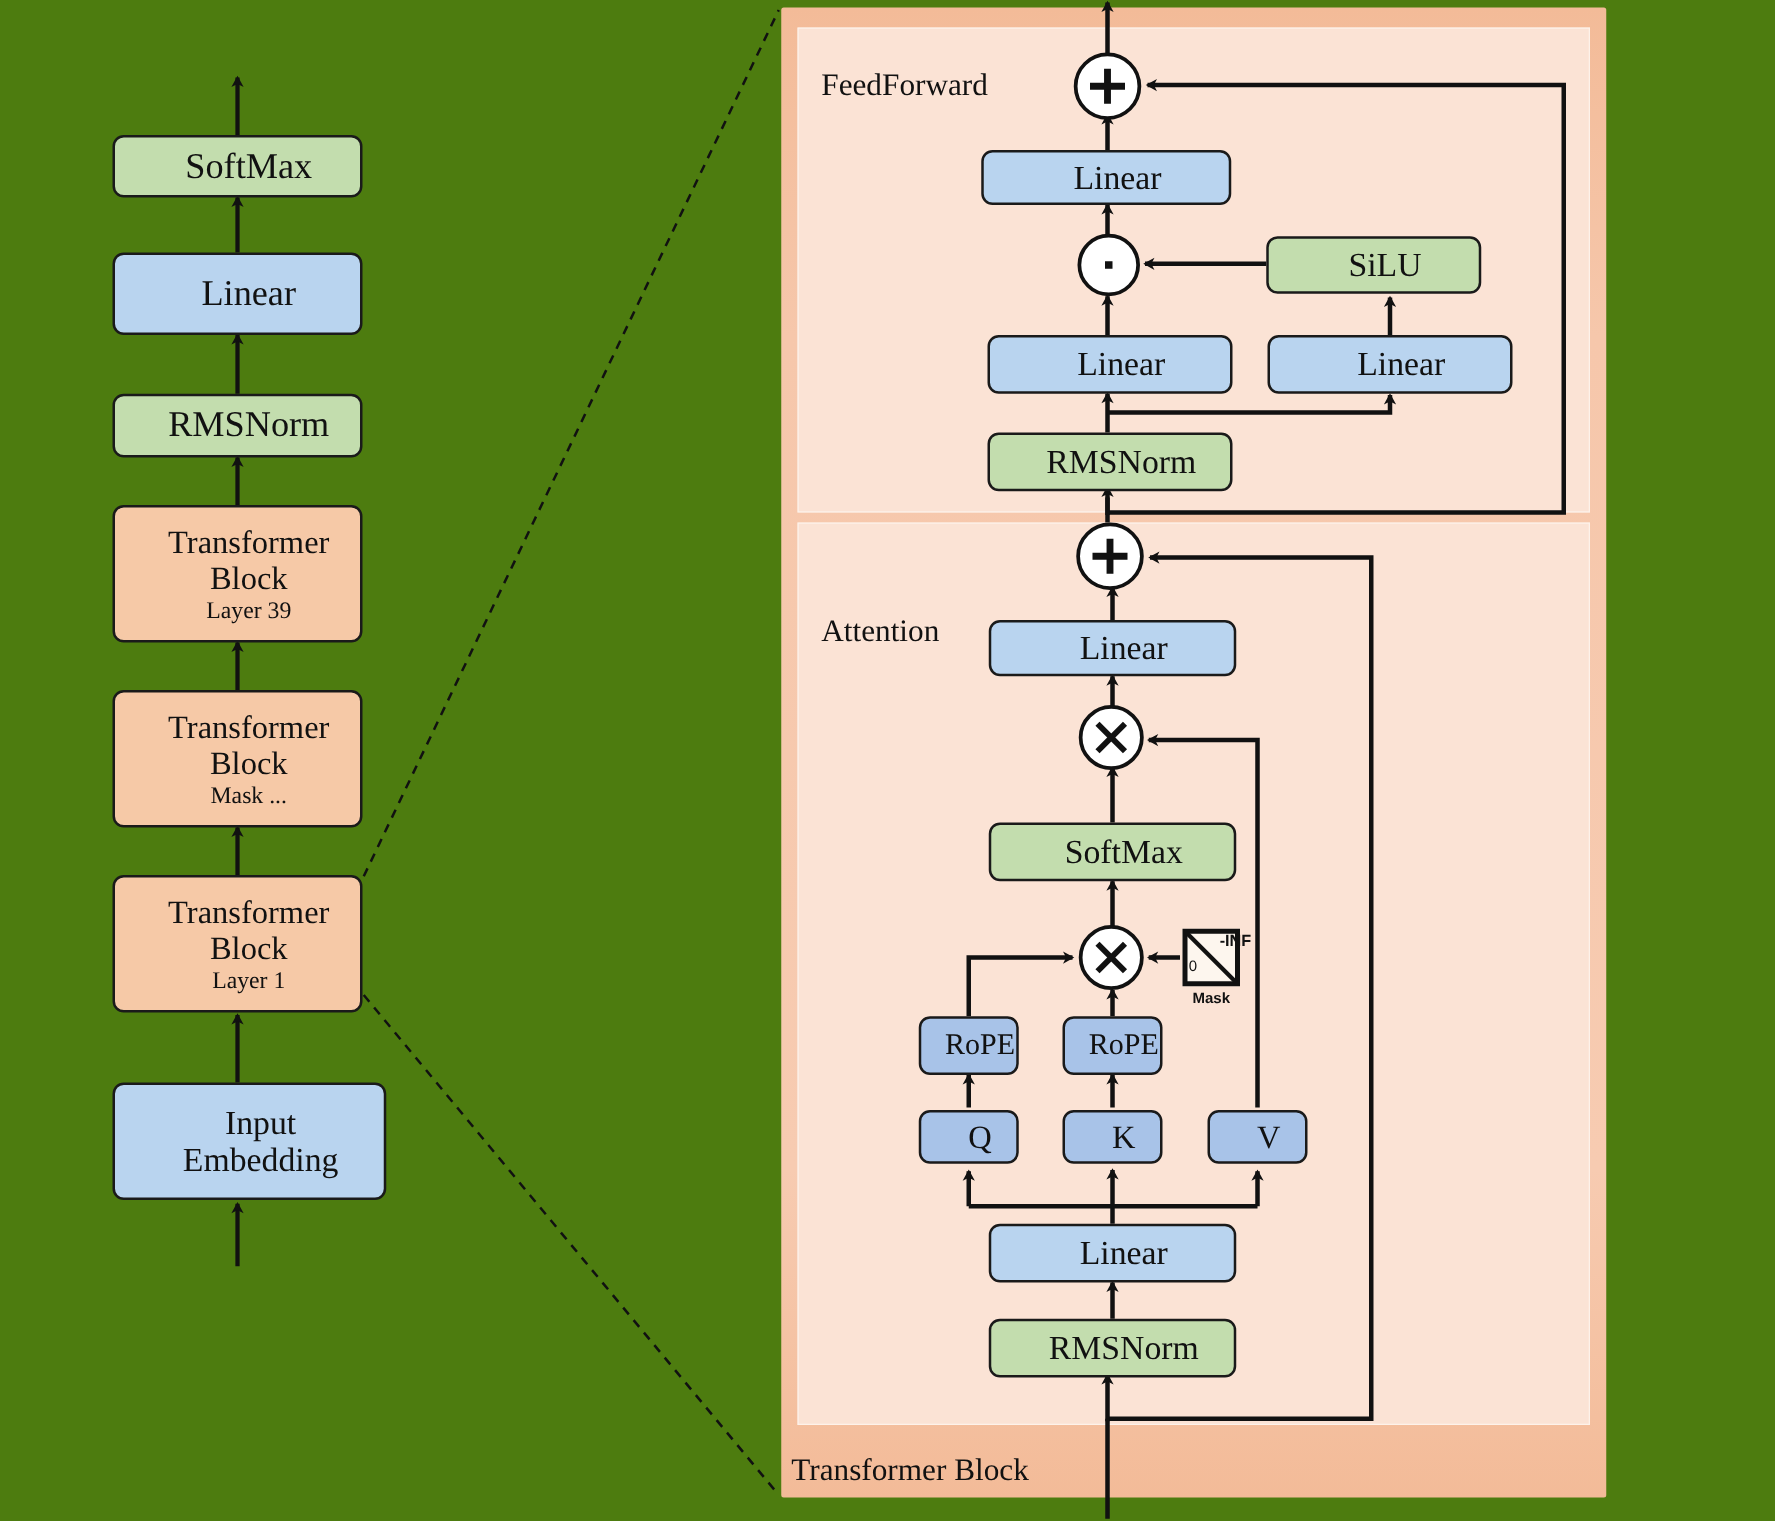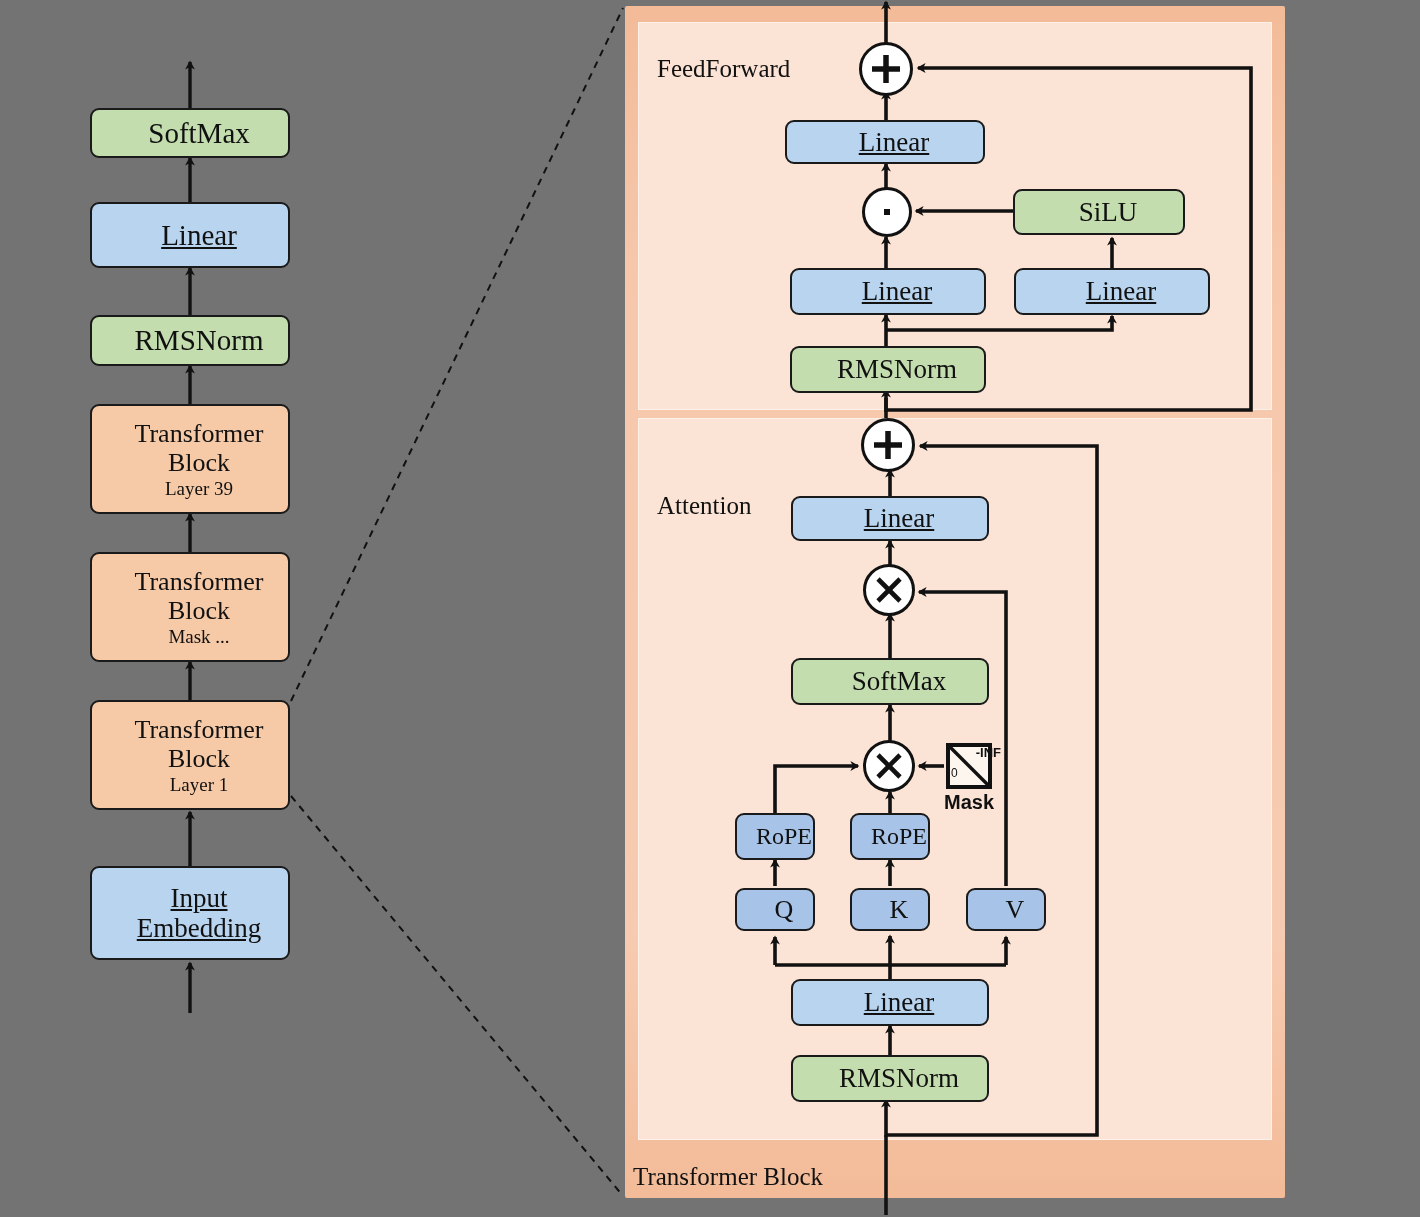--- a/index.html
+++ b/index.html
@@ -1,35 +1,35 @@
 <!DOCTYPE html>
 <html><head>
 <meta charset="utf-8">
 <style>
   html,body{margin:0;padding:0;background:#ffffff;}
   body{font-family:"Liberation Serif", serif;}
-  #root{position:relative;width:1420px;height:1217px;overflow:hidden;background:#737373;}
+  #root{position:relative;width:1420px;height:1217px;overflow:hidden;background:#4d7c0f;}
 
   
   .node{
     position:absolute;
     box-sizing:border-box;
     border:2.5px solid #1a1a1a;
     border-radius:9px;
     display:flex;
     flex-direction:column;
     align-items:center;
     justify-content:center;
     text-align:center;
     color:#111;
     font-family:"Liberation Serif", serif;
     line-height:1.12;
     padding-left:18px;
   }
-  .blue   {background:#b9d4ef;text-decoration:underline;}
+  .blue   {background:#b9d4ef;}
   .blue2  {background:#a8c3e8;}
   .green  {background:#c3ddae;}
   .orange {background:#f6c9a7;}
 
   .node .sub{font-size:19px;margin-top:1px;}
 
   
   .op{
     position:absolute;
     box-sizing:border-box;
@@ -81,21 +81,21 @@
   }
   .mask-inf{
     position:absolute;right:1px;top:2px;
     font-family:"Liberation Sans", sans-serif;
     font-size:13px;font-weight:700;color:#111;text-align:right;
   }
   .mask-cap{
     position:absolute;left:-5px;top:48px;width:56px;
     text-align:center;
     font-family:"Liberation Sans", sans-serif;
-    font-size:20px;font-weight:700;color:#111;
+    font-size:12px;font-weight:700;color:#111;
   }
 </style>
 </head>
 <body>
 
 <div id="root">
 
   <div class="panel-outer" style="left:625px;top:6px;width:660px;height:1192px;"></div>
 
   <div class="panel-inner" style="left:638px;top:22px;width:634px;height:388px;"></div>
@@ -214,21 +214,21 @@
   <div class="node orange" style="left:90px;top:552px;width:200px;height:110px;font-size:26px;">
     <span style="max-width:150px;">Transformer Block</span>
     <span class="sub">Mask ...</span>
   </div>
 
   <div class="node orange" style="left:90px;top:700px;width:200px;height:110px;font-size:26px;">
     <span style="max-width:150px;">Transformer Block</span>
     <span class="sub">Layer 1</span>
   </div>
 
-  <div class="node blue" style="left:90px;top:866px;width:200px;height:94px;font-size:27px;">
+  <div class="node blue" style="left:90px;top:866px;width:219px;height:94px;font-size:27px;">
     <span style="max-width:165px;">Input Embedding</span>
   </div>
 
   <div class="op" style="left:859px;top:42px;width:54px;height:54px;">
     <svg width="34" height="34" viewBox="0 0 34 34">
       <line x1="17" y1="3" x2="17" y2="31" stroke="#111" stroke-width="5.5"></line>
       <line x1="3" y1="17" x2="31" y2="17" stroke="#111" stroke-width="5.5"></line>
     </svg>
   </div>
 

